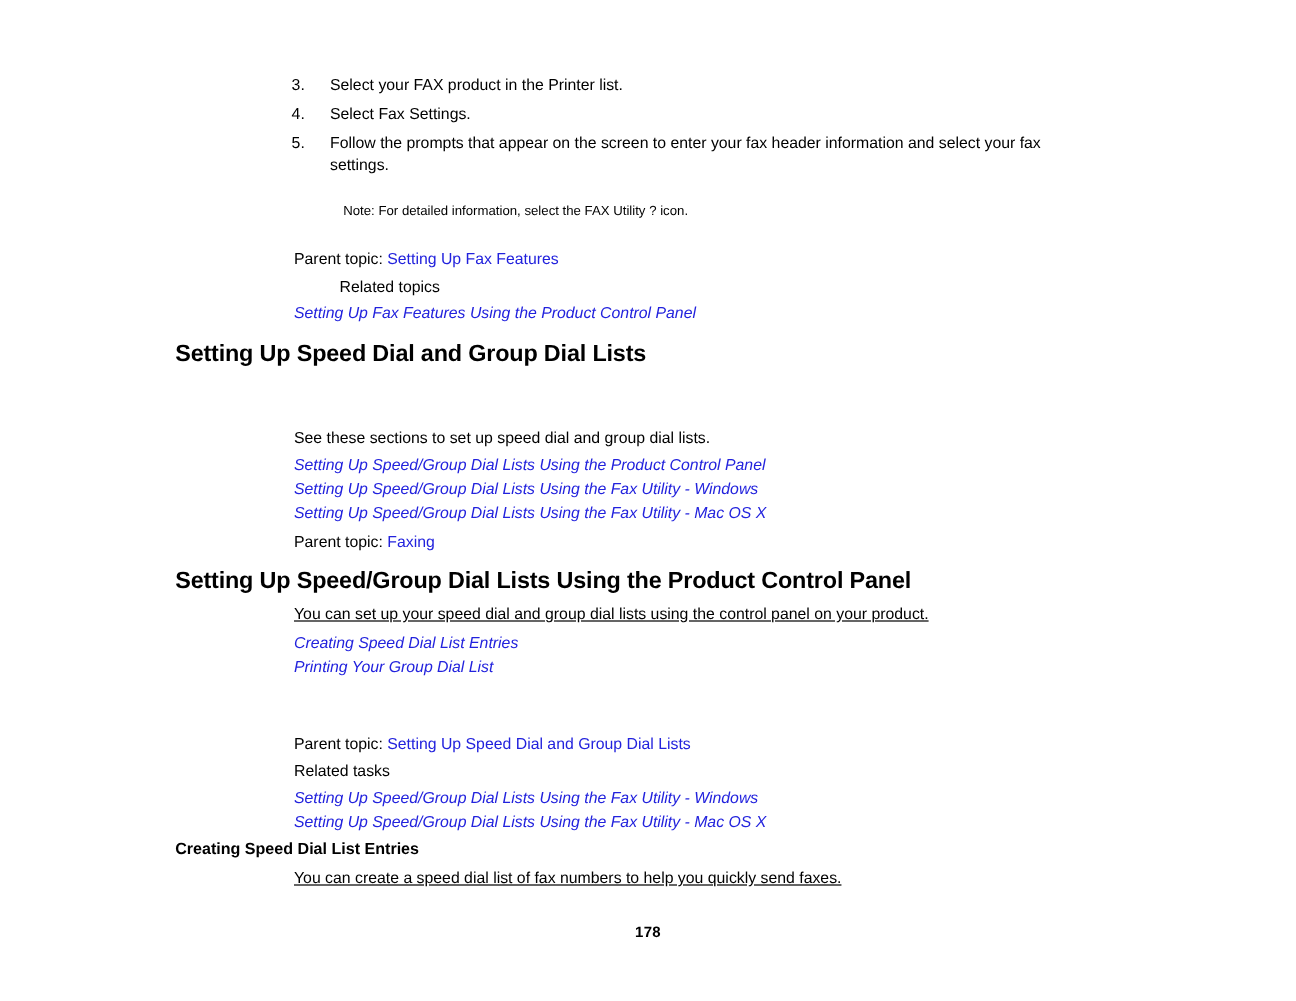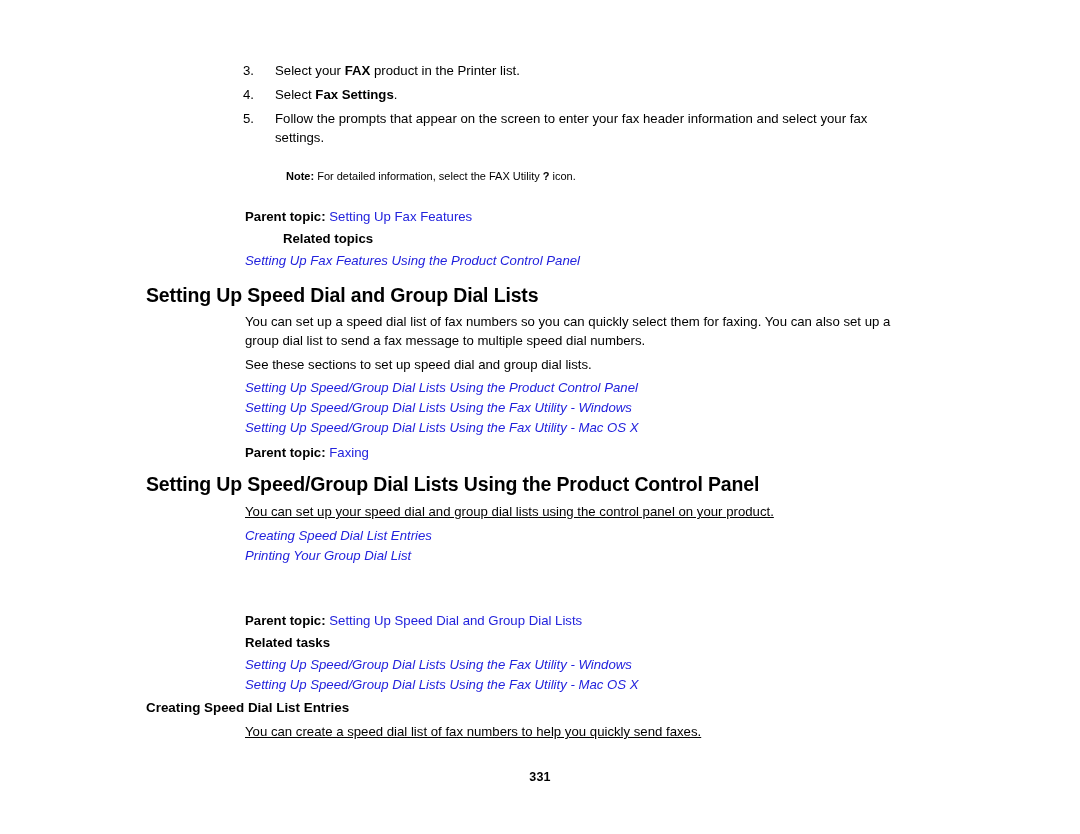--- a/index.html
+++ b/index.html
@@ -69,21 +69,21 @@
     line-height: 18.5px;
   }
 
   
   .row {
     position: absolute;
     white-space: nowrap;
     text-align: center;
   }
   .bold {
-    font-weight: bold;
+    font-weight: normal;
   }
 
   .h1 {
     position: absolute;
     left: 146px;
     font-size: 19.5px;
     line-height: 24px;
     font-weight: bold;
     letter-spacing: -0.15px;
     white-space: nowrap;
@@ -150,21 +150,20 @@
   <div class="row" style="left:245px; top:207px;"><span class="bold" style="font-size:13.2px;">Parent topic:</span><span style="font-size:13.2px;">&nbsp;</span><a class="link-inline" style="font-size:13.2px;" href="#">Setting Up Fax Features</a></div>
 
   <div class="row bold" style="left:245px; top:231px; font-size:13.2px;padding-left:38px;">Related topics</div>
 
   <div class="linklist" style="top:251px;">
     <a class="link" href="#">Setting Up Fax Features Using the Product Control Panel</a>
   </div>
 
   <h1 class="h1" style="top:283px; margin:0;">Setting Up Speed Dial and Group Dial Lists</h1>
 
-  <div class="para" style="top:313px;">You can set up a speed dial list of fax numbers so you can quickly select them for faxing. You can also set up a group dial list to send a fax message to multiple speed dial numbers.</div>
 
   <div class="para" style="top:356px;">See these sections to set up speed dial and group dial lists.</div>
 
   <div class="linklist" style="top:378px;">
     <a class="link" href="#">Setting Up Speed/Group Dial Lists Using the Product Control Panel</a>
     <a class="link" href="#">Setting Up Speed/Group Dial Lists Using the Fax Utility - Windows</a>
     <a class="link" href="#">Setting Up Speed/Group Dial Lists Using the Fax Utility - Mac OS X</a>
   </div>
 
   <div class="row" style="left:245px; top:443px;"><span class="bold" style="font-size:13.2px;">Parent topic:</span><span style="font-size:13.2px;">&nbsp;</span><a class="link-inline" style="font-size:13.2px;" href="#">Faxing</a></div>
@@ -184,15 +183,15 @@
 
   <div class="linklist" style="top:655px;">
     <a class="link" href="#">Setting Up Speed/Group Dial Lists Using the Fax Utility - Windows</a>
     <a class="link" href="#">Setting Up Speed/Group Dial Lists Using the Fax Utility - Mac OS X</a>
   </div>
 
   <h3 class="h3" style="top:699px; margin:0;">Creating Speed Dial List Entries</h3>
 
   <div class="para" style="top:723px;text-decoration:underline;">You can create a speed dial list of fax numbers to help you quickly send faxes.</div>
 
-  <div class="pagenum">331</div>
+  <div class="pagenum">178</div>
 
 </div>
 
 </body></html>

